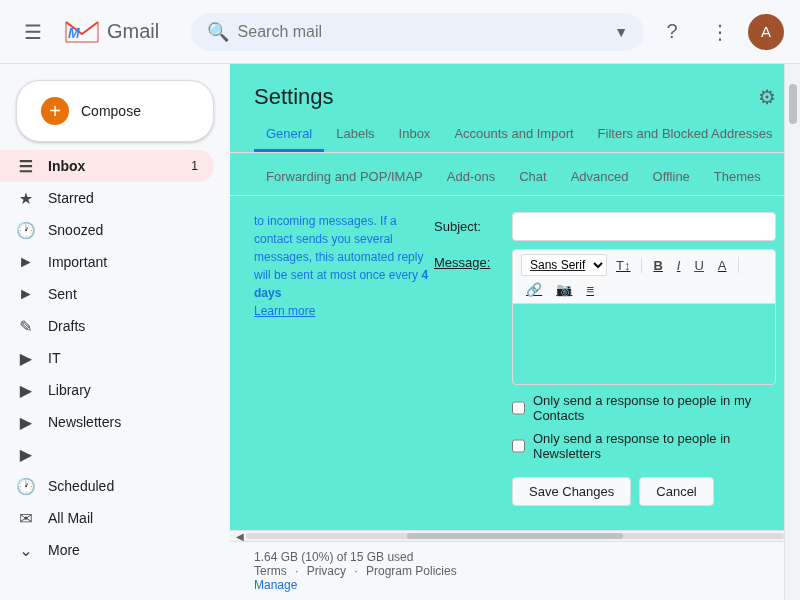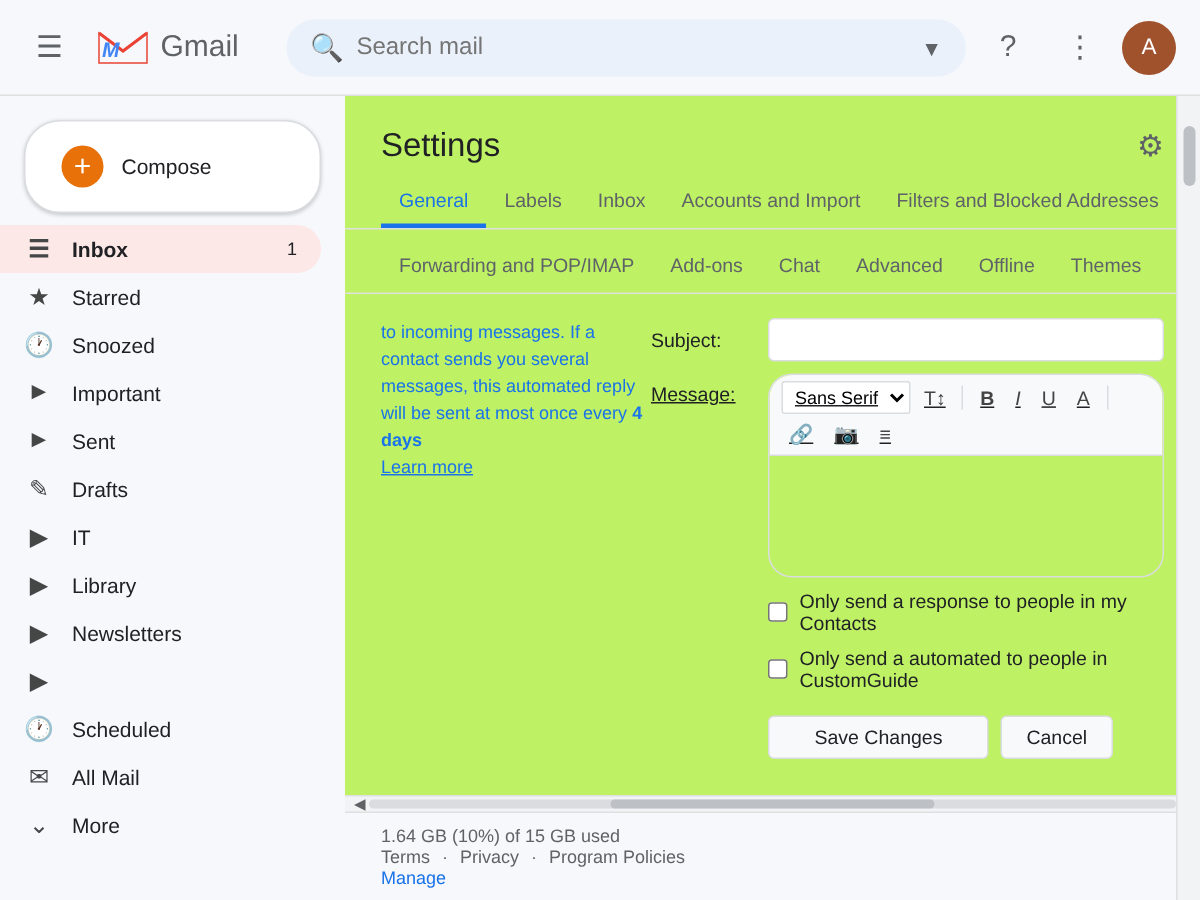--- a/index.html
+++ b/index.html
@@ -24,21 +24,21 @@
     .sidebar { width: 230px; background: #f6f8fc; padding: 8px 0; overflow-y: auto; flex-shrink: 0; }
     .compose-btn { margin: 8px 16px 8px 16px; background: white; border: 1px solid #dadce0; border-radius: 24px; padding: 16px 24px; display: flex; align-items: center; gap: 12px; cursor: pointer; font-size: 14px; font-weight: 500; color: #202124; box-shadow: 0 1px 3px rgba(0,0,0,0.2); }
     .compose-plus { width: 28px; height: 28px; background: #e8710a; border-radius: 50%; display: flex; align-items: center; justify-content: center; color: white; font-size: 20px; font-weight: 300; }
     .nav-item { display: flex; align-items: center; gap: 12px; padding: 4px 16px; height: 32px; cursor: pointer; border-radius: 0 16px 16px 0; margin-right: 16px; font-size: 14px; color: #202124; }
     .nav-item.active { background: #fce8e6; font-weight: bold; }
     .nav-item .icon { width: 20px; text-align: center; font-size: 16px; color: #444746; }
     .nav-item .badge { margin-left: auto; font-size: 12px; font-weight: normal; }
     .nav-item .label { flex: 1; }
 
     
-    .content { flex: 1; background: #bef264; overflow-y: auto; padding: 0; position: relative; }
+    .content { flex: 1; background: #5eead4; overflow-y: auto; padding: 0; position: relative; }
     .settings-header { display: flex; align-items: center; justify-content: space-between; padding: 20px 24px 0 24px; }
     .settings-title { font-size: 22px; color: #202124; font-weight: 400; }
     .settings-gear { color: #5f6368; font-size: 20px; cursor: pointer; }
 
     
     .tabs-row { display: flex; align-items: center; border-bottom: 1px solid #e0e0e0; padding: 0 24px; margin-top: 8px; overflow-x: auto; }
     .tab { padding: 8px 12px; font-size: 13px; color: #5f6368; cursor: pointer; border-bottom: 3px solid transparent; white-space: nowrap; text-decoration: none; }
     .tab.active { color: #1a73e8; border-bottom: 3px solid #1a73e8; font-weight: 500; }
 
     
@@ -51,39 +51,39 @@
     .form-description .learn-more { color: #1a73e8; text-decoration: underline; cursor: pointer; }
     .form-right { flex: 1; }
 
     
     .subject-row { display: flex; align-items: center; margin-bottom: 8px; gap: 8px; }
     .subject-label { font-size: 13px; color: #202124; width: 70px; flex-shrink: 0; }
     .subject-input { flex: 1; border: 1px solid #dadce0; border-radius: 4px; padding: 6px 8px; font-size: 13px; outline: none; }
 
     .message-row { display: flex; align-items: flex-start; gap: 8px; text-decoration: underline; }
     .message-label { font-size: 13px; color: #202124; width: 70px; flex-shrink: 0; padding-top: 6px; }
-    .message-editor { flex: 1; border: 1px solid #dadce0; border-radius: 16px; overflow: hidden; }
+    .message-editor { flex: 1; border: 1px solid #dadce0; border-radius: 4px; overflow: hidden; }
     .editor-toolbar { display: flex; align-items: center; padding: 4px 8px; border-bottom: 1px solid #dadce0; gap: 4px; background: #f8f9fa; flex-wrap: wrap; }
     .editor-toolbar select { border: 1px solid #dadce0; border-radius: 2px; font-size: 12px; padding: 2px 4px; background: white; cursor: pointer; }
     .toolbar-btn { background: none; border: none; cursor: pointer; padding: 2px 5px; font-size: 13px; color: #444; border-radius: 2px; }
     .toolbar-btn.bold { font-weight: bold; }
     .toolbar-btn.italic { font-style: italic; }
     .toolbar-btn.underline { text-decoration: underline; }
     .toolbar-divider { width: 1px; height: 16px; background: #dadce0; margin: 0 2px; }
     .editor-body { min-height: 80px; padding: 8px; font-size: 13px; }
     .plain-text-link { color: #1a73e8; font-size: 13px; text-decoration: none; cursor: pointer; padding: 4px 8px; display: inline-block; }
 
     
     .checkbox-row { display: flex; align-items: center; gap: 8px; margin: 8px 0; }
     .checkbox-row input[type=checkbox] { width: 14px; height: 14px; cursor: pointer; }
     .checkbox-label { font-size: 13px; color: #202124; }
 
     
     .action-buttons { display: flex; gap: 8px; margin-top: 16px; }
-    .btn-save { background: #f8f9fa; border: 1px solid #dadce0; border-radius: 4px; padding: 6px 30px; font-size: 13px; cursor: pointer; color: #202124; }
+    .btn-save { background: #f8f9fa; border: 1px solid #dadce0; border-radius: 4px; padding: 6px 16px; font-size: 13px; cursor: pointer; color: #202124; }
     .btn-cancel { background: #f8f9fa; border: 1px solid #dadce0; border-radius: 4px; padding: 6px 16px; font-size: 13px; cursor: pointer; color: #202124; }
 
     
     .scrollbar-area { height: 12px; background: #f1f3f4; border-top: 1px solid #e0e0e0; border-bottom: 1px solid #e0e0e0; display: flex; align-items: center; padding: 0 4px; position: relative; }
     .scrollbar-track { flex: 1; height: 6px; background: #dadce0; border-radius: 3px; position: relative; }
     .scrollbar-thumb { position: absolute; left: 30%; width: 40%; height: 6px; background: #bdc1c6; border-radius: 3px; }
     .scroll-arrow { color: #5f6368; font-size: 10px; cursor: pointer; padding: 2px; }
 
     
     .footer { padding: 8px 24px; font-size: 12px; color: #5f6368; }
@@ -246,21 +246,21 @@
               </div>
             </div>
 
             <div style="margin-top:8px;margin-left:78px;">
               <div class="checkbox-row">
                 <input type="checkbox" id="cb1" style="">
                 <label class="checkbox-label" for="cb1">Only send a response to people in my Contacts</label>
               </div>
               <div class="checkbox-row">
                 <input type="checkbox" id="cb2" style="">
-                <label class="checkbox-label" for="cb2">Only send a automated to people in CustomGuide</label>
+                <label class="checkbox-label" for="cb2">Only send a response to people in Newsletters</label>
               </div>
             </div>
 
             <div class="action-buttons" style="margin-left:78px;">
               <button class="btn-save">Save Changes</button>
               <button class="btn-cancel">Cancel</button>
             </div>
           </div>
         </div>
       </div>

